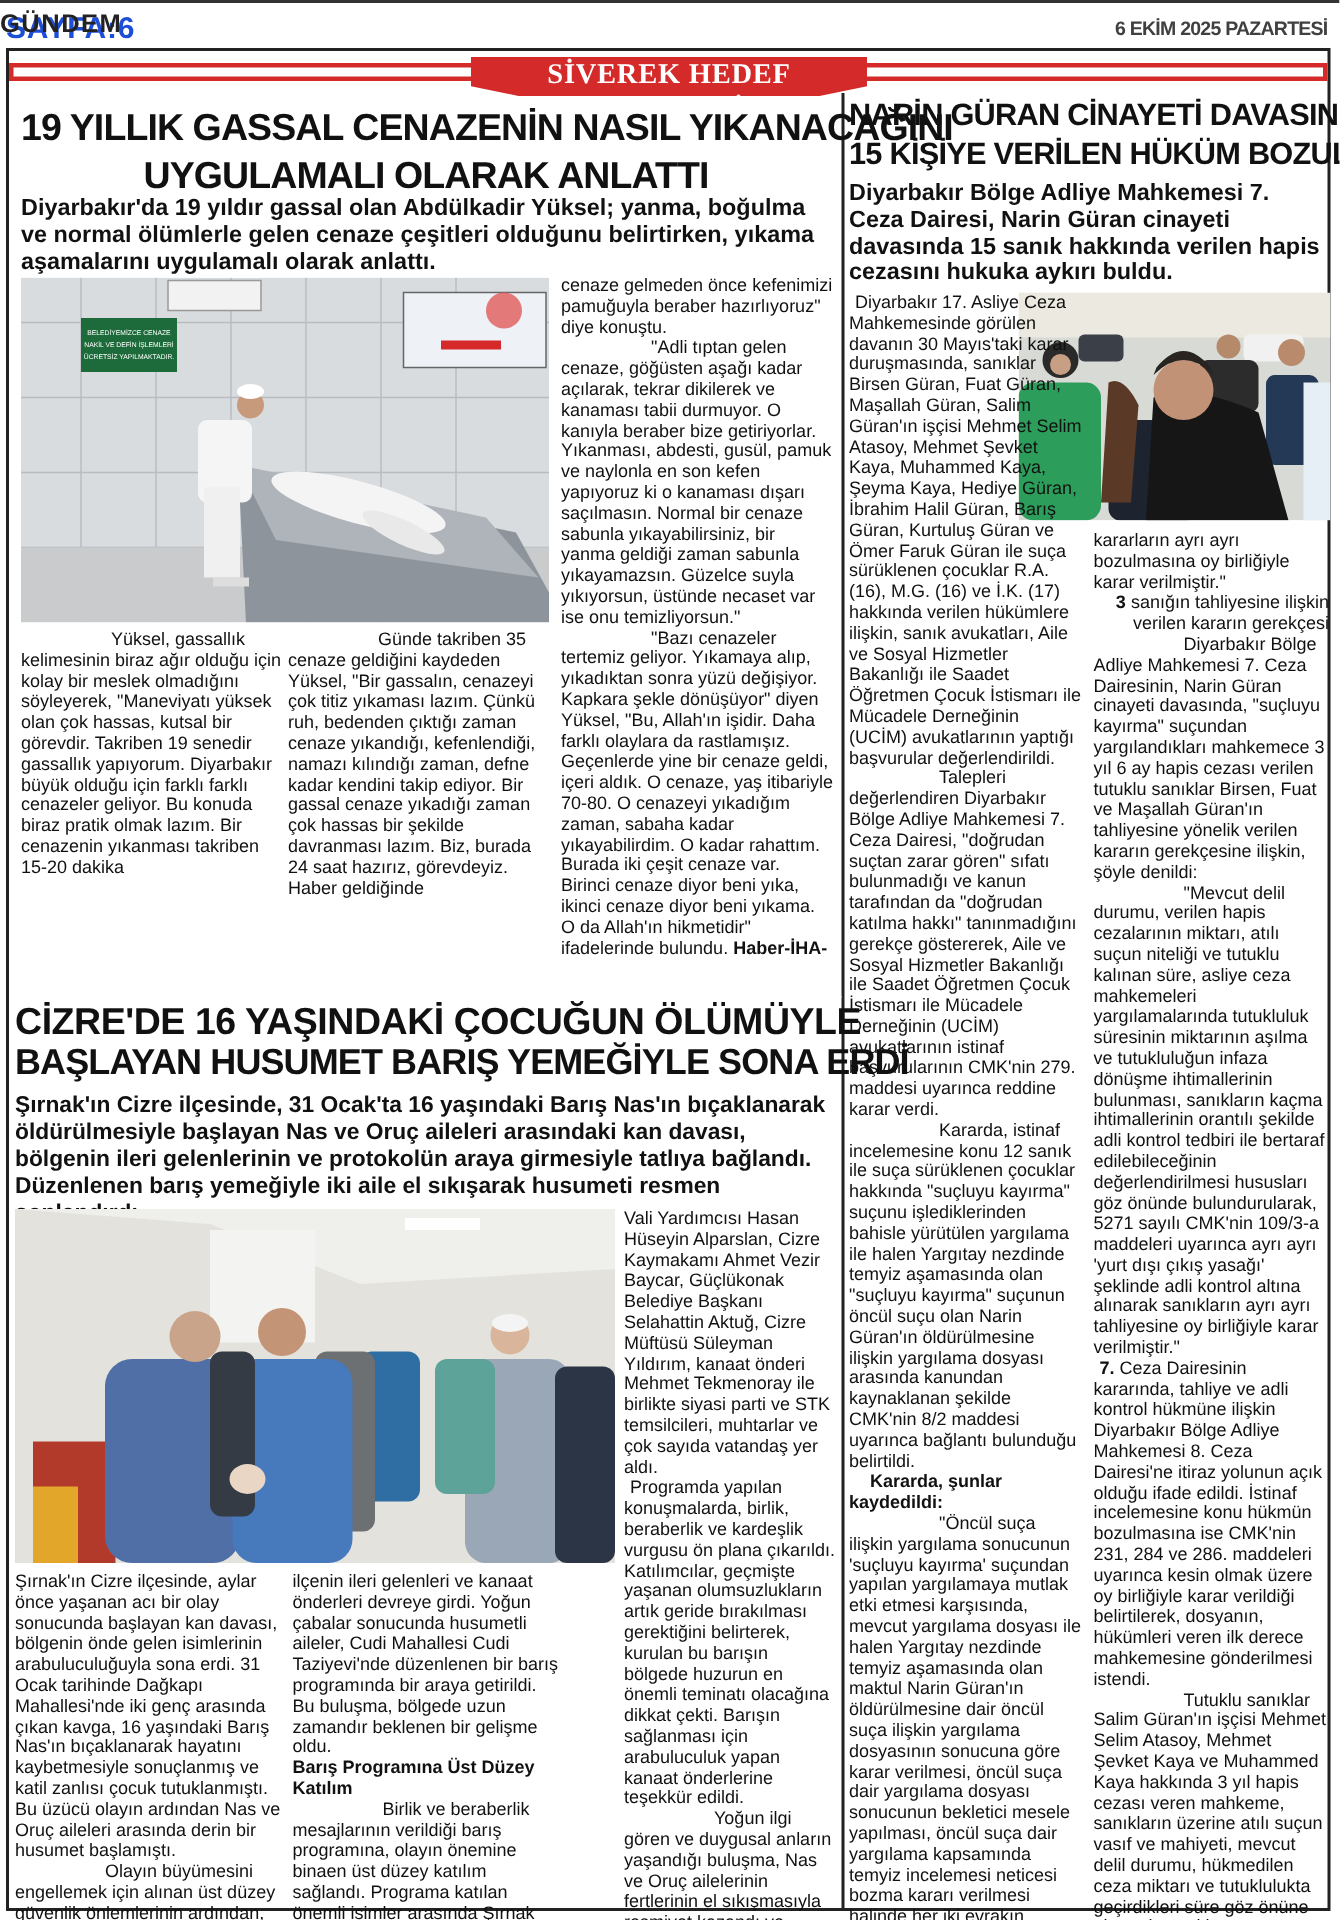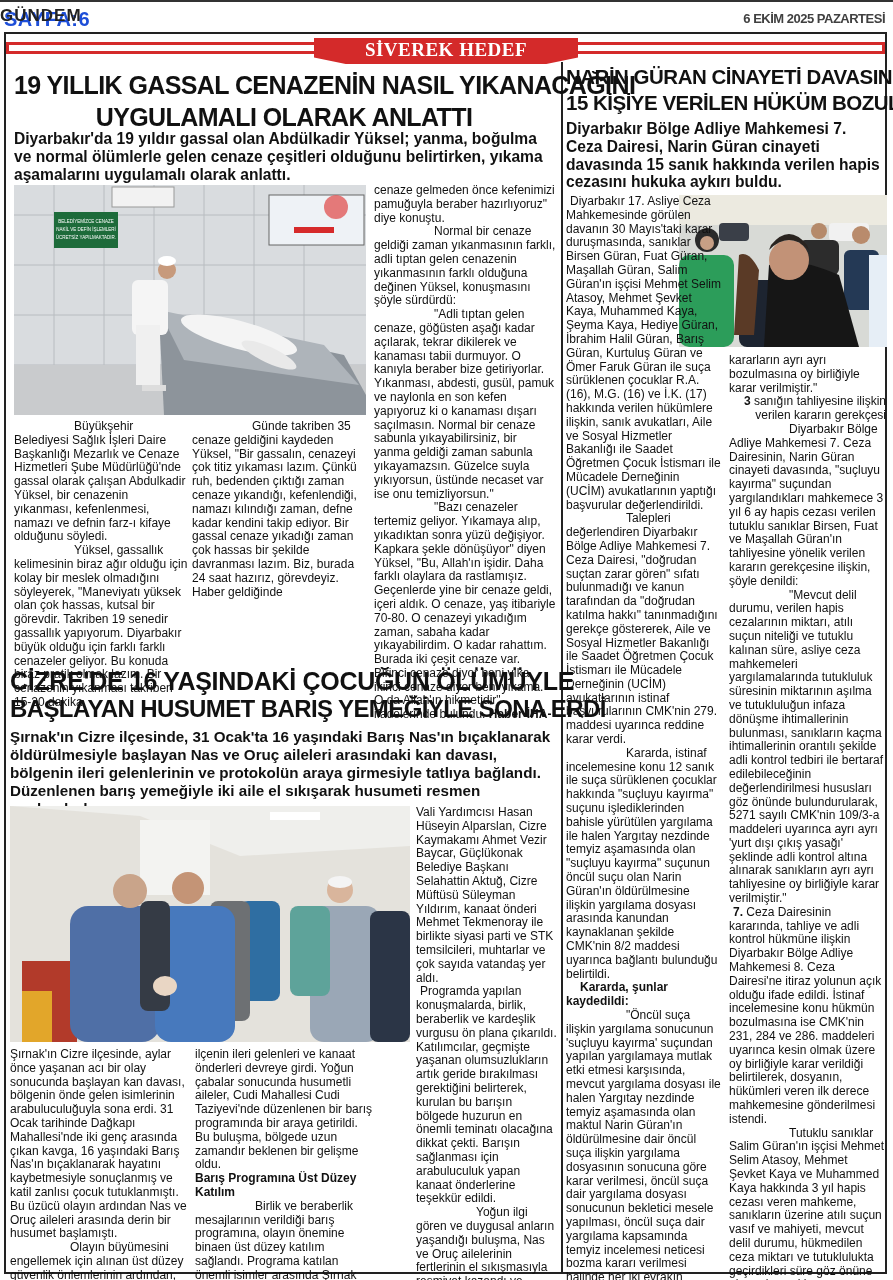--- a/index.html
+++ b/index.html
@@ -82,29 +82,27 @@
       <ellipse cx="255" cy="170" rx="30" ry="8" fill="#e9e9e9" transform="rotate(25 255 170)"></ellipse>
       <rect x="118" y="95" width="36" height="55" rx="6" fill="#f5f5f5"></rect>
       <rect x="122" y="140" width="24" height="60" fill="#f0f0f0"></rect>
       <circle cx="153" cy="85" r="9" fill="#c79a7c"></circle>
       <ellipse cx="153" cy="76" rx="9" ry="5" fill="#fff"></ellipse>
       <rect x="128" y="200" width="24" height="6" fill="#ddd"></rect>
     </svg>
   </div>
 
   <div class="col" style="left:14px;top:420px;width:175px;">
-    <p class="ind2">Büyükşehir Belediyesi Sağlık İşleri Daire Başkanlığı Mezarlık ve Cenaze Hizmetleri Şube Müdürlüğü'nde gassal olarak çalışan Abdulkadir Yüksel, bir cenazenin yıkanması, kefenlenmesi, namazı ve defnin farz-ı kifaye olduğunu söyledi.</p>
     <p class="ind2">Yüksel, gassallık kelimesinin biraz ağır olduğu için kolay bir meslek olmadığını söyleyerek, "Maneviyatı yüksek olan çok hassas, kutsal bir görevdir. Takriben 19 senedir gassallık yapıyorum. Diyarbakır büyük olduğu için farklı farklı cenazeler geliyor. Bu konuda biraz pratik olmak lazım. Bir cenazenin yıkanması takriben 15-20 dakika</p>
   </div>
   <div class="col" style="left:192px;top:420px;width:178px;">
     <p class="ind2">Günde takriben 35 cenaze geldiğini kaydeden Yüksel, "Bir gassalın, cenazeyi çok titiz yıkaması lazım. Çünkü ruh, bedenden çıktığı zaman cenaze yıkandığı, kefenlendiği, namazı kılındığı zaman, defne kadar kendini takip ediyor. Bir gassal cenaze yıkadığı zaman çok hassas bir şekilde davranması lazım. Biz, burada 24 saat hazırız, görevdeyiz. Haber geldiğinde</p>
   </div>
   <div class="col" style="left:374px;top:184px;width:182px;">
     <p>cenaze gelmeden önce kefenimizi pamuğuyla beraber hazırlıyoruz" diye konuştu.</p>
-    <p class="ind2">Normal bir cenaze geldiği zaman yıkanmasının farklı, adli tıptan gelen cenazenin yıkanmasının farklı olduğuna değinen Yüksel, konuşmasını şöyle sürdürdü:</p>
     <p class="ind2">"Adli tıptan gelen cenaze, göğüsten aşağı kadar açılarak, tekrar dikilerek ve kanaması tabii durmuyor. O kanıyla beraber bize getiriyorlar. Yıkanması, abdesti, gusül, pamuk ve naylonla en son kefen yapıyoruz ki o kanaması dışarı saçılmasın. Normal bir cenaze sabunla yıkayabilirsiniz, bir yanma geldiği zaman sabunla yıkayamazsın. Güzelce suyla yıkıyorsun, üstünde necaset var ise onu temizliyorsun."</p>
     <p class="ind2"><span>"Bazı cenazeler tertemiz geliyor. Yıkamaya alıp, yıkadıktan sonra yüzü değişiyor. Kapkara şekle dönüşüyor" diyen Yüksel, "Bu, Allah'ın işidir. Daha farklı olaylara da rastlamışız. Geçenlerde yine bir cenaze geldi, içeri aldık. O cenaze, yaş itibariyle 70-80. O cenazeyi yıkadığım zaman, sabaha kadar yıkayabilirdim. O kadar rahattım. Burada iki çeşit cenaze var. Birinci cenaze diyor beni yıka, ikinci cenaze diyor beni yıkama. O da Allah'ın hikmetidir" ifadelerinde bulundu.</span> <span class="sig">Haber-İHA-</span></p>
   </div>
 </div>
 
 <div>
   <div class="headline" style="left:10px;top:666px;width:545px;font-size:25px;line-height:30px;letter-spacing:-.3px;">CİZRE'DE 16 YAŞINDAKİ ÇOCUĞUN ÖLÜMÜYLE</div>
   <div class="headline" style="left:10px;top:694px;width:545px;font-size:24px;line-height:30px;letter-spacing:-.6px;">BAŞLAYAN HUSUMET BARIŞ YEMEĞİYLE SONA ERDİ</div>
   <div class="lede" style="left:10px;top:728px;width:545px;font-size:15.2px;">Şırnak'ın Cizre ilçesinde, 31 Ocak'ta 16 yaşındaki Barış Nas'ın bıçaklanarak öldürülmesiyle başlayan Nas ve Oruç aileleri arasındaki kan davası, bölgenin ileri gelenlerinin ve protokolün araya girmesiyle tatlıya bağlandı. Düzenlenen barış yemeğiyle iki aile el sıkışarak husumeti resmen sonlandırdı.</div>
 

